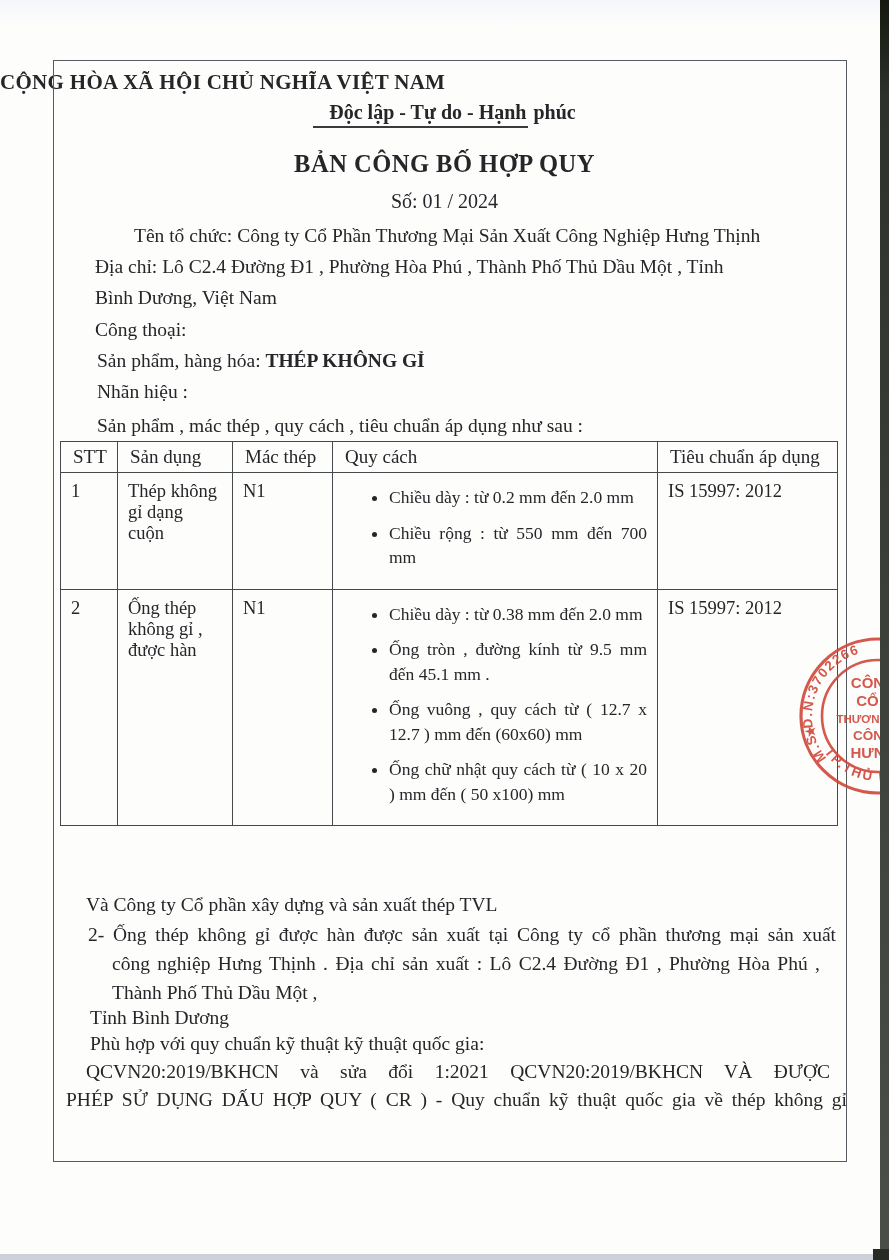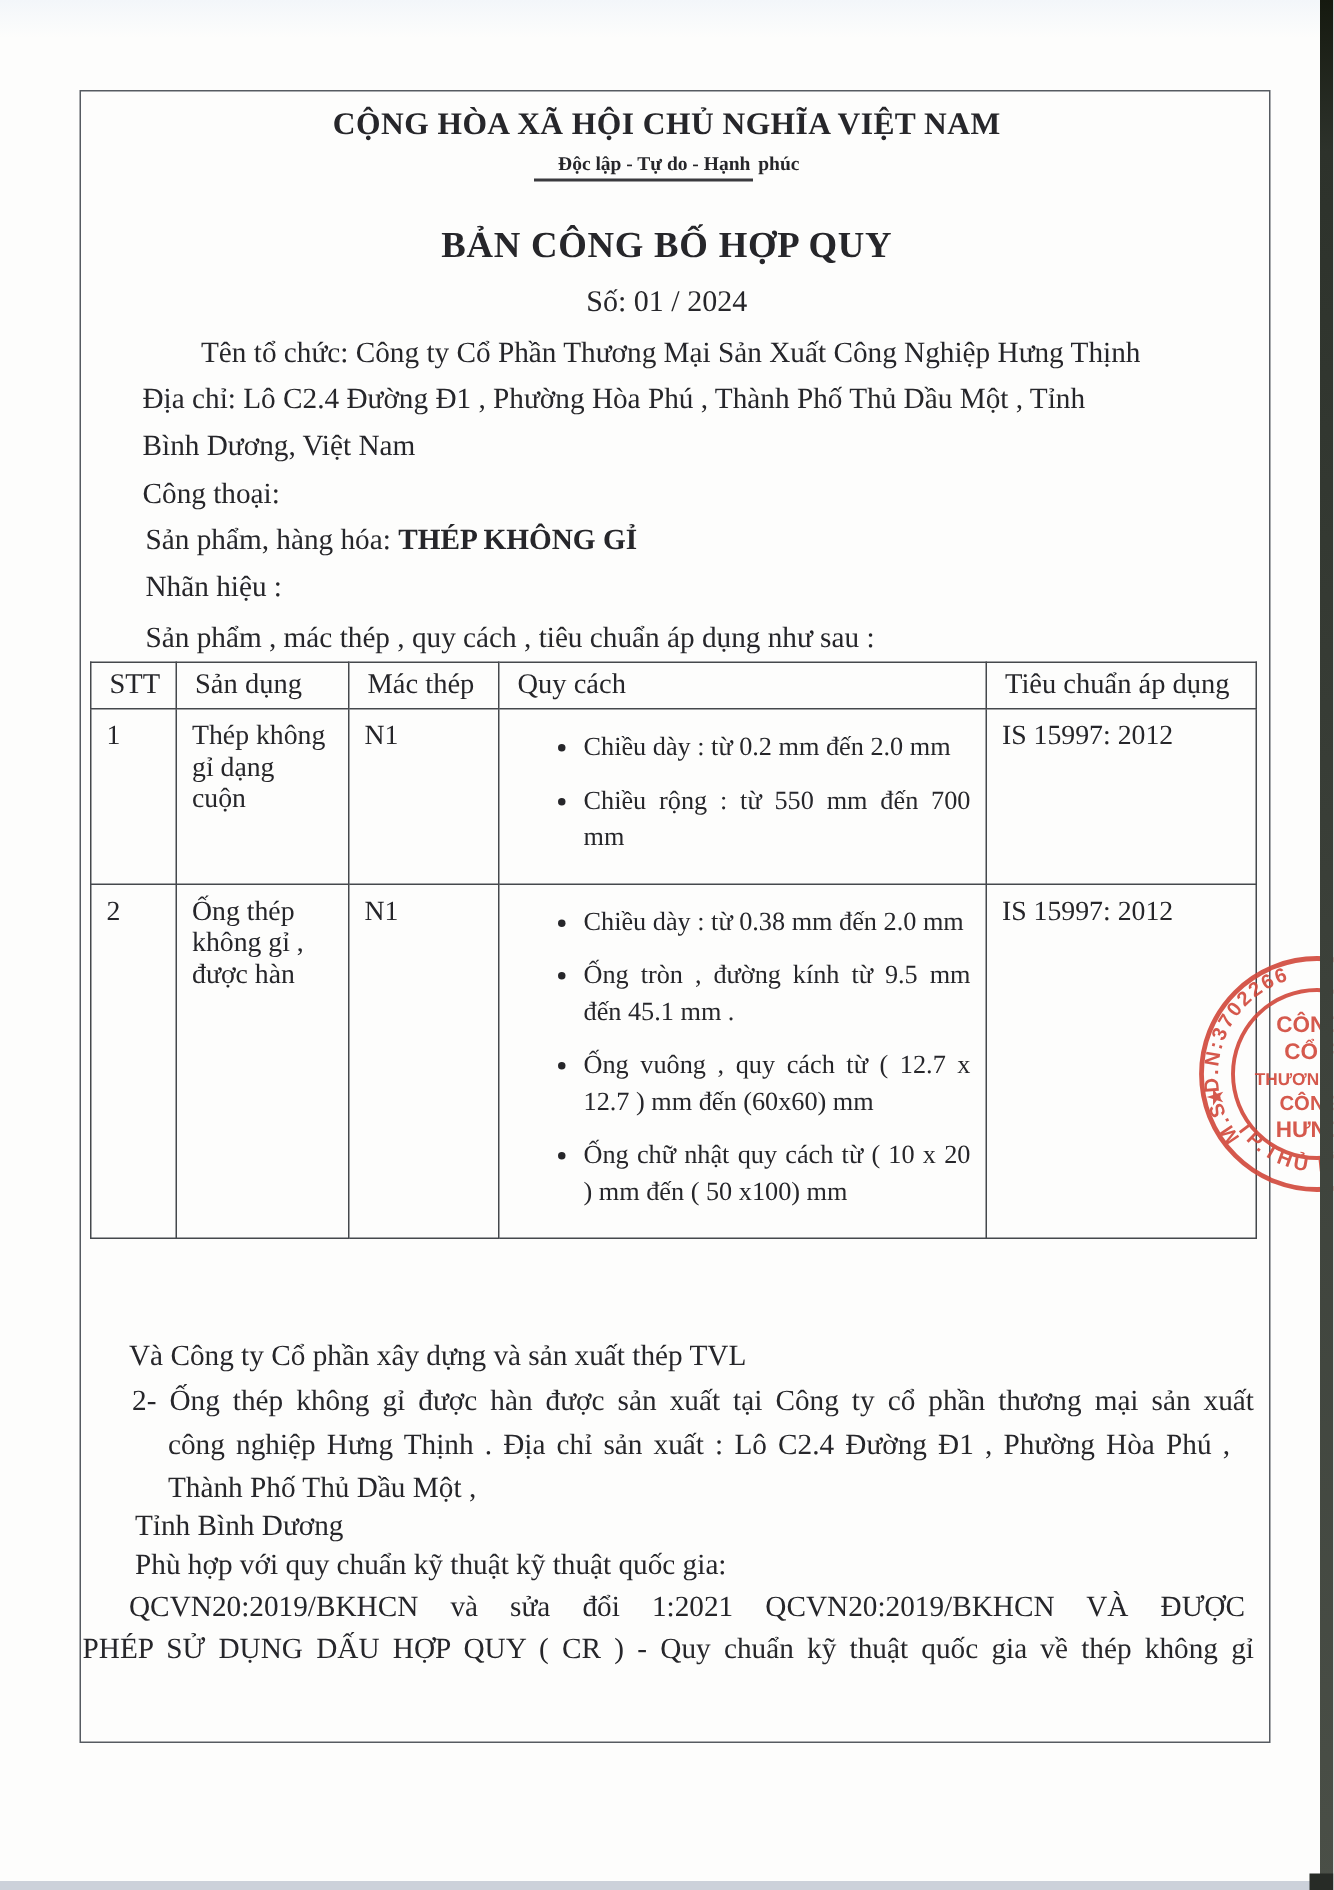--- a/index.html
+++ b/index.html
@@ -26,26 +26,26 @@
     position:absolute;right:0;bottom:0;width:16px;height:11px;
     background:#272b26;z-index:31;
   }
   .frame{
     position:absolute;left:53px;top:60px;width:792px;height:1100px;
     border:1.5px solid #565b61;
     z-index:1;
   }
   
   .national-title{
-    position:absolute;left:0;top:70px;width:889px;text-align:center;
+    position:absolute;left:0;top:70px;width:889px;text-align:left;
     font-weight:bold;font-size:21px;letter-spacing:.3px;
   }
   .motto{
     position:absolute;left:0;top:101px;width:889px;text-align:center;
-    font-weight:bold;font-size:13px;
+    font-weight:bold;font-size:20px;
   }
   .motto .u{border-bottom:2.5px solid #3a3a3e;padding:0 2px 3px 16px;}
   .doc-title{
     position:absolute;left:0;top:150px;width:889px;text-align:center;
     font-weight:bold;font-size:24.5px;letter-spacing:.5px;
   }
   .doc-number{
     position:absolute;left:0;top:190px;width:889px;text-align:center;
     font-size:20px;
   }
@@ -150,21 +150,21 @@
   </tbody>
     </table>
 
   <div class="note-line" style="top:894px;left:86px;">Và Công ty Cổ phần xây dựng và sản xuất thép TVL</div>
   <div class="note-line note-just" style="top:924px;left:88px;width:748px;">2-  Ống thép không gỉ được hàn được sản xuất tại Công ty cổ phần thương mại sản xuất</div>
   <div class="note-line note-just" style="top:953px;left:112px;width:708px;">công nghiệp Hưng Thịnh . Địa chỉ sản xuất : Lô C2.4 Đường Đ1 , Phường Hòa Phú ,</div>
   <div class="note-line" style="top:982px;left:112px;">Thành Phố Thủ Dầu Một ,</div>
   <div class="note-line" style="top:1007px;left:90px;">Tỉnh Bình Dương</div>
   <div class="note-line" style="top:1033px;left:90px;">Phù hợp với quy chuẩn kỹ thuật kỹ thuật quốc gia:</div>
   <div class="note-line note-just" style="top:1061px;left:86px;width:744px;">QCVN20:2019/BKHCN  và  sửa  đổi  1:2021  QCVN20:2019/BKHCN  VÀ  ĐƯỢC</div>
-  <div class="note-line note-just" style="top:1089px;left:55px;width:781px;">PHÉP SỬ DỤNG DẤU HỢP QUY ( CR ) -  Quy chuẩn kỹ thuật quốc gia về thép không gỉ</div>
+  <div class="note-line note-just" style="top:1089px;left:66px;width:781px;">PHÉP SỬ DỤNG DẤU HỢP QUY ( CR ) -  Quy chuẩn kỹ thuật quốc gia về thép không gỉ</div>
 
   <svg class="stamp" viewBox="0 0 240 240">
     <defs>
       <path id="arcTop" d="M 73,167 A 66,66 0 1 1 167,167" fill="none"></path>
       <path id="arcBottom" d="M 62,148 A 64,64 0 0 0 178,148" fill="none"></path>
     </defs>
     <circle cx="120" cy="120" r="77" fill="none" stroke="#d1473a" stroke-width="3.2"></circle>
     <circle cx="120" cy="120" r="56" fill="none" stroke="#d1473a" stroke-width="2.6"></circle>
     <text font-size="13.5" letter-spacing="1.5" fill="#d1473a">
       <textPath href="#arcTop" startOffset="2%">M.S.D.N:3702266</textPath>

